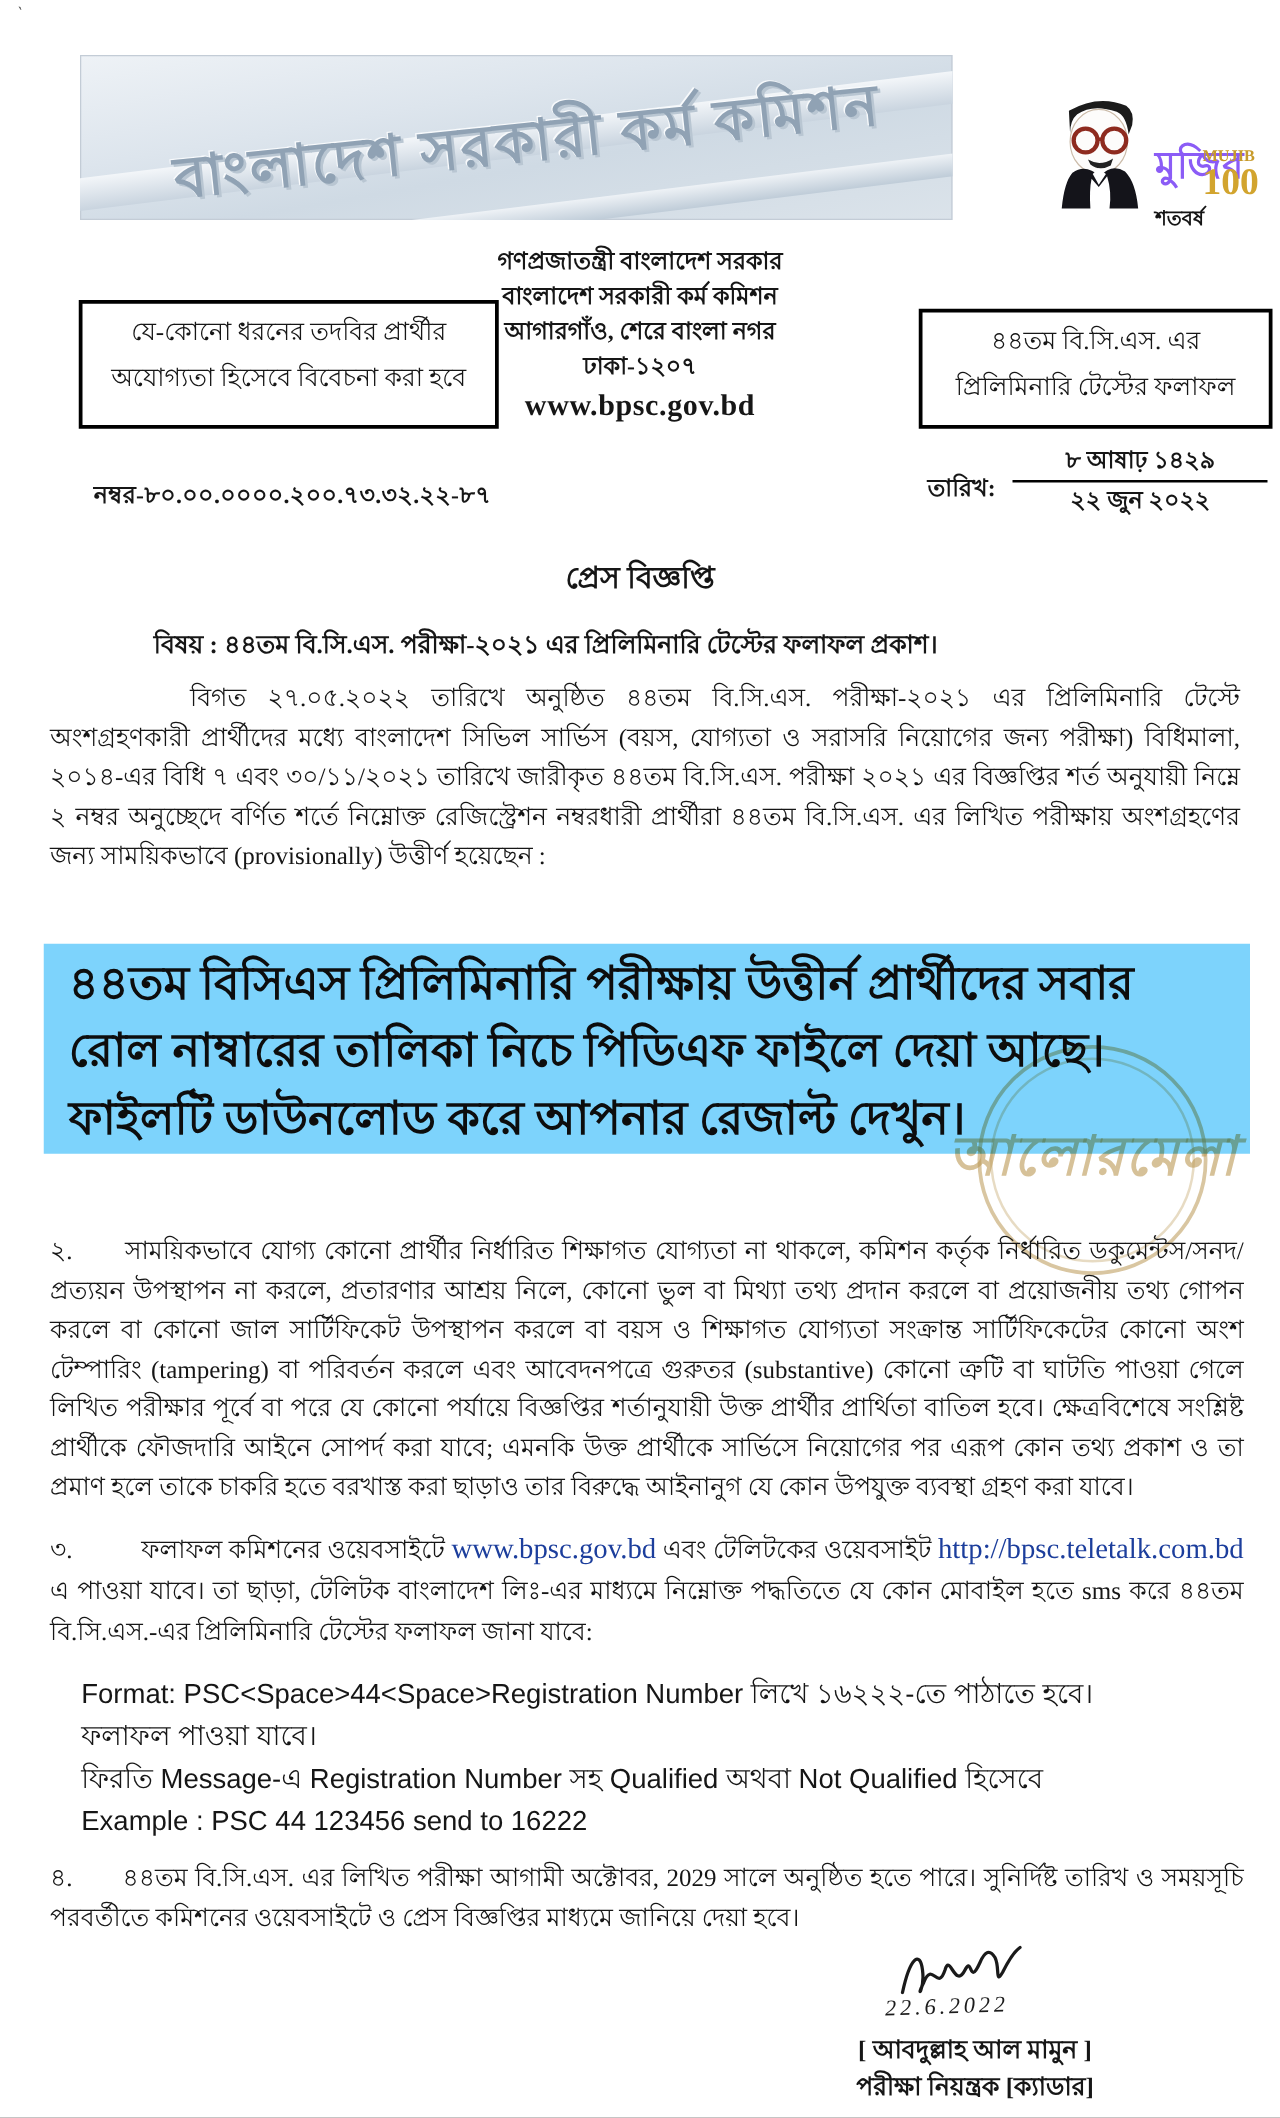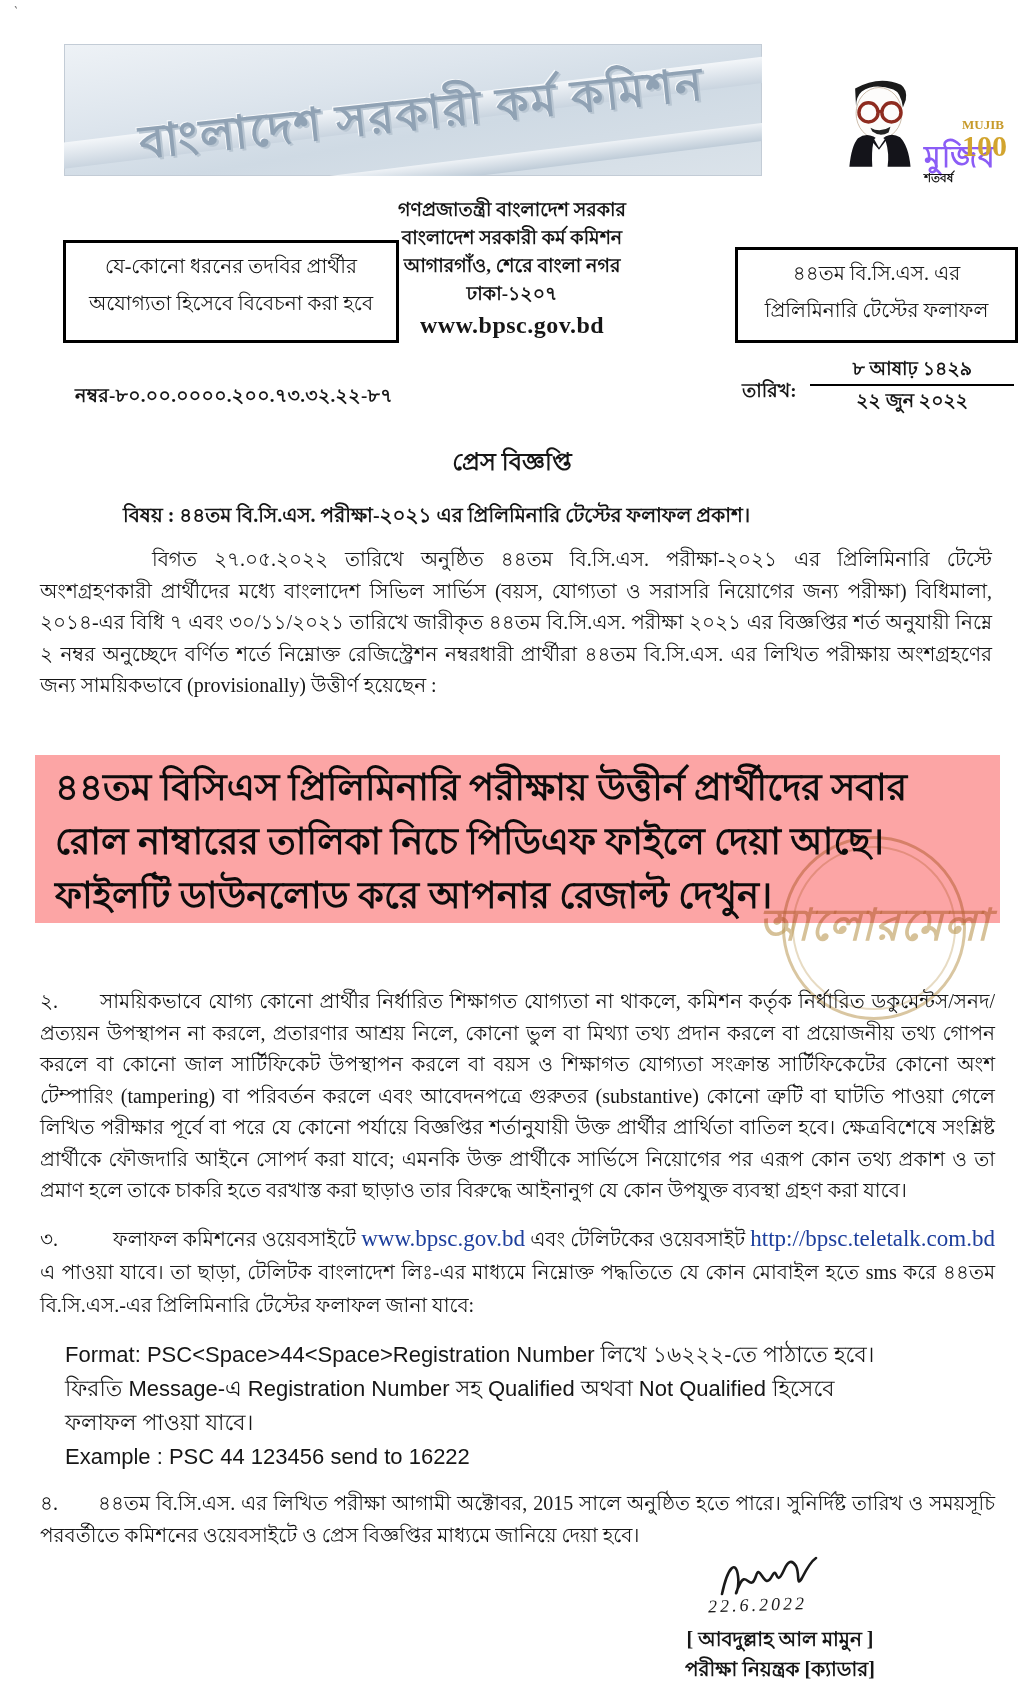--- a/index.html
+++ b/index.html
@@ -20,21 +20,21 @@
          background:linear-gradient(#eef2f6,#bfccd8);transform:rotate(-7deg);}
   .photo .sign{position:absolute;left:18px;top:34px;width:680px;text-align:center;
          font-size:46px;font-weight:bold;color:#90a2b4;text-shadow:2px 2px 0 #b9c6d2,-1px -1px 0 #f8fafc;
          transform:rotate(-6deg);letter-spacing:2px;white-space:nowrap;}
 
   
   .logo{top:50px;left:836px;width:180px;height:134px;display:flex;align-items:flex-end;}
   .logo svg{width:86px;height:126px;flex:0 0 auto;}
   .logo .ltxt{display:flex;flex-direction:column;margin-left:2px;line-height:1;}
   .logo .mujib-bn{color:#8b5cf6;font-weight:bold;font-size:30px;letter-spacing:1px;}
-  .logo .shoto{color:#141414;font-weight:bold;font-size:12px;margin-top:0;}
+  .logo .shoto{color:#141414;font-weight:bold;font-size:16px;margin-top:20px;}
   .logo .gold{position:absolute;right:0;bottom:24px;width:54px;text-align:left;color:#c79a2a;font-weight:bold;line-height:.95;}
   .logo .gold .en{font-size:13px;display:block;}
   .logo .gold .num{font-size:30px;display:block;color:#d2a42e;}
 
   
   .address{top:196px;left:312px;width:400px;text-align:center;font-weight:600;font-size:19px;line-height:28px;}
   .address .site{font-size:24px;font-weight:bold;margin-top:3px;letter-spacing:.5px;font-family:"Liberation Serif",serif;}
 
   
   .nbox{border:3px solid #000;text-align:center;font-weight:normal;font-size:20px;line-height:37px;}
@@ -53,21 +53,21 @@
   .subject{top:500px;left:75px;width:900px;font-size:20px;font-weight:bold;margin-left:48px;}
 
   .bodytext{font-size:20px;line-height:31.5px;text-align:justify;}
   .para1{top:544px;left:40px;width:952px;text-indent:112px;}
   .pnum{display:inline-block;}
   .gap42{width:42px;}
   .gap55{width:55px;}
   .gap40{width:40px;}
 
   
-  .yellow{top:755px;left:35px;width:965px;height:168px;background:#fca5a5;
+  .yellow{top:755px;left:35px;width:965px;height:168px;background:#7dd3fc;
           font-weight:bold;font-size:37px;line-height:54px;color:#0d0d0d;
           padding:6px 0 0 20px;box-sizing:border-box;white-space:nowrap;}
   .yellow span{display:block;}
 
   
   .wmark{top:836px;left:782px;width:178px;height:178px;border-radius:50%;
          border:3px solid rgba(186,152,84,.55);display:flex;align-items:center;justify-content:center;
          mix-blend-mode:multiply;}
   .wmark .inner{border:2px solid rgba(186,152,84,.35);border-radius:50%;width:160px;height:160px;
          display:flex;align-items:center;justify-content:center;}
@@ -173,27 +173,27 @@
   </div>
 
   <div class="abs bodytext para3">
     <span class="pnum">৩.</span><span class="pnum gap55"></span><span>ফলাফল কমিশনের ওয়েবসাইটে </span>
     <a href="#" class="link">www.bpsc.gov.bd</a><span> এবং টেলিটকের ওয়েবসাইট </span>
     <a href="#" class="link">http://bpsc.teletalk.com.bd</a><span> এ পাওয়া যাবে। তা ছাড়া, টেলিটক বাংলাদেশ লিঃ-এর মাধ্যমে নিম্নোক্ত পদ্ধতিতে যে কোন মোবাইল হতে sms করে ৪৪তম বি.সি.এস.-এর প্রিলিমিনারি টেস্টের ফলাফল জানা যাবে:</span>
   </div>
 
   <div class="abs smsblock">
     <span>Format: PSC&lt;Space&gt;44&lt;Space&gt;Registration Number লিখে ১৬২২২-তে পাঠাতে হবে।</span>
+    <span>ফলাফল পাওয়া যাবে।</span>
     <span>ফিরতি Message-এ Registration Number সহ Qualified অথবা Not Qualified হিসেবে</span>
-    <span>ফলাফল পাওয়া যাবে।</span>
     <span>Example : PSC 44 123456 send to 16222</span>
   </div>
 
   <div class="abs bodytext para4">
-    <span class="pnum">৪.</span><span class="pnum gap40"></span><span>৪৪তম বি.সি.এস. এর লিখিত পরীক্ষা আগামী অক্টোবর, 2015 সালে অনুষ্ঠিত হতে পারে। সুনির্দিষ্ট তারিখ ও সময়সূচি পরবর্তীতে কমিশনের ওয়েবসাইটে  ও প্রেস বিজ্ঞপ্তির মাধ্যমে জানিয়ে দেয়া হবে।</span>
+    <span class="pnum">৪.</span><span class="pnum gap40"></span><span>৪৪তম বি.সি.এস. এর লিখিত পরীক্ষা আগামী অক্টোবর, 2029 সালে অনুষ্ঠিত হতে পারে। সুনির্দিষ্ট তারিখ ও সময়সূচি পরবর্তীতে কমিশনের ওয়েবসাইটে  ও প্রেস বিজ্ঞপ্তির মাধ্যমে জানিয়ে দেয়া হবে।</span>
   </div>
 
   <svg class="abs sig-scribble" viewBox="0 0 120 56">
     <path d="M10,46 C16,18 24,12 26,28 C28,44 20,52 27,38 C34,20 38,46 44,28 C48,14 52,44 60,28 C66,16 63,42 72,22 Q78,8 84,18 C88,26 84,40 90,30 Q98,14 104,10" fill="none" stroke="#1a1a1a" stroke-width="2.6" stroke-linecap="round"></path>
   </svg>
   <div class="abs sig-date">22.6.2022</div>
   <div class="abs sig-name">[ আবদুল্লাহ আল মামুন ]</div>
   <div class="abs sig-title">পরীক্ষা নিয়ন্ত্রক [ক্যাডার]</div>
 
 </div>

